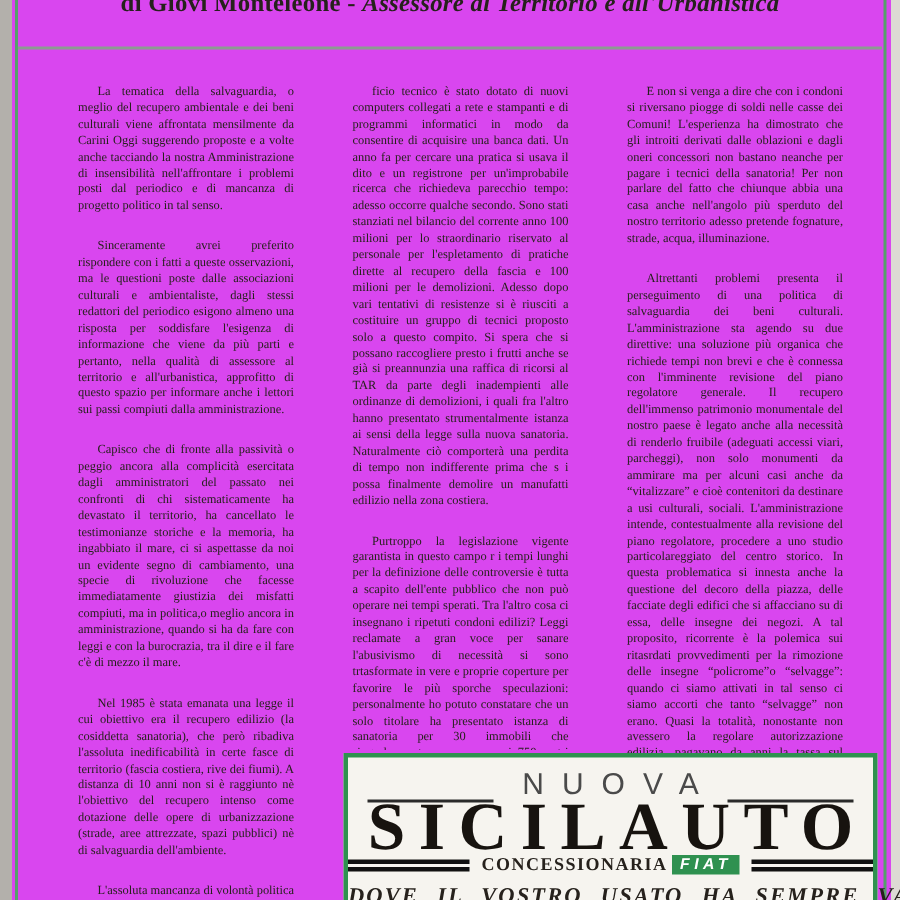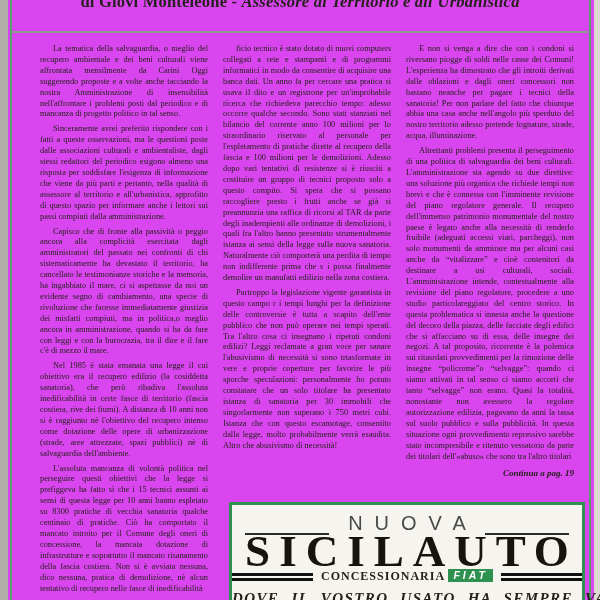--- a/index.html
+++ b/index.html
@@ -10,21 +10,21 @@
   .vline{position:absolute;top:0;width:2px;height:600px;background:#55a06b;}
   .vline.l{left:10px}
   .vline.r{left:589px}
   .byline{position:absolute;top:-8px;left:0;right:0;text-align:center;font-weight:bold;
           font-size:16.5px;letter-spacing:.2px;white-space:nowrap;}
   .byline .it{font-style:italic;}
   .rule{position:absolute;top:31px;left:12px;right:12px;height:2px;background:#8d9b91;}
   .columns{position:absolute;top:40px;left:36px;width:542px;display:grid;
            grid-template-columns:1fr 1fr 1fr;column-gap:7px;}
   .col{font-size:8.3px;line-height:10.9px;text-align:justify;overflow:hidden;hyphens:auto;}
-  .col p{margin:4px;text-indent:13px;}
+  .col p{margin:16px;text-indent:13px;}
   .col.c1{height:562px}
   .col.c2{height:460px}
   .col.c3{height:462px}
   .continua{text-align:right;font-weight:bold;font-style:italic;font-size:9px;
             margin-top:6px;padding-right:4px;}
   .ad{position:absolute;left:229px;top:502px;width:356px;height:120px;
       border:3px solid #2f9150;background:#f6f4ef;text-align:center;box-sizing:border-box;}
   .ad-nuova-row{display:flex;align-items:flex-end;justify-content:center;gap:7px;margin-top:7px;}
   .ad-nuova-row .hbar{width:84px;height:2px;background:#2b2b2b;}
   .ad-nuova{font-family:"Liberation Sans","DejaVu Sans",sans-serif;font-size:20px;

